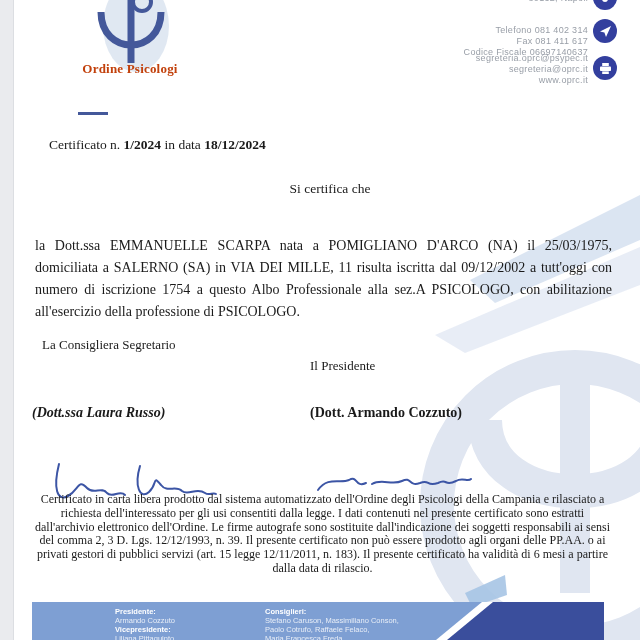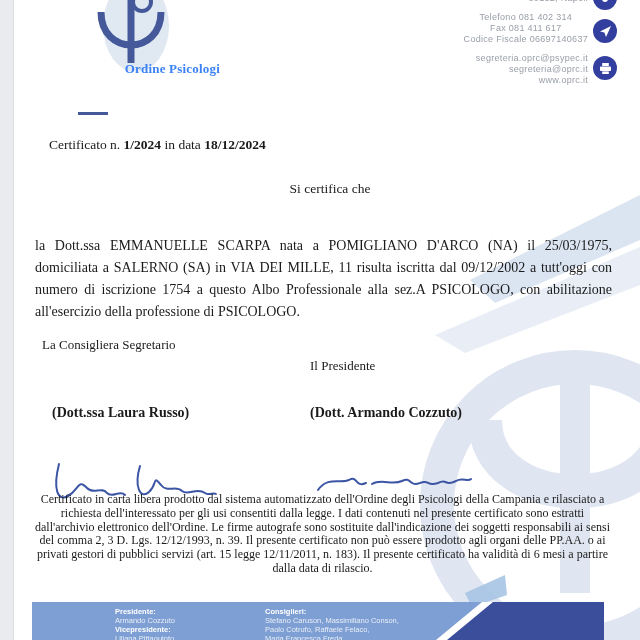--- a/index.html
+++ b/index.html
@@ -5,21 +5,21 @@
   html,body{margin:0;padding:0;}
   #page{position:relative;width:640px;height:640px;background:#ffffff;overflow:hidden;
         font-family:"Liberation Serif", serif;color:#1a1a1a;}
   .abs{position:absolute;}
   
   #scan-edge{left:0;top:0;width:13px;height:640px;background:#eaebee;border-right:1px solid #dcdee2;}
   
   #watermark{right:0;top:185px;width:370px;height:455px;pointer-events:none;}
   
   #logo-mark{left:72px;top:-32px;width:120px;height:150px;}
-  #logo-text{left:40px;top:61px;width:180px;text-align:right;color:#3b82f6;
+  #logo-text{left:40px;top:61px;width:180px;text-align:center;color:#c2410c;
              font-size:13px;line-height:15px;font-weight:600;letter-spacing:.2px;}
   #logo-dash{left:78px;top:112px;width:30px;height:3px;background:#44589a;}
   
   .contact{right:52px;text-align:right;font-family:"Liberation Sans",sans-serif;
            font-size:9px;line-height:11px;color:#989ea7;letter-spacing:.3px;}
   .cicon{position:absolute;left:593px;width:24px;height:24px;border-radius:50%;
          background:#333f9e;display:flex;align-items:center;justify-content:center;}
   #cert-line{left:49px;top:137px;font-size:13.5px;}
   #attestation{left:0;top:181px;width:660px;text-align:center;font-size:13.5px;}
   #body-par{left:35px;top:210px;width:577px;font-size:14px;line-height:22px;text-align:justify;margin-top:25px;}
@@ -63,21 +63,21 @@
   </div>
   <div class="abs" id="logo-dash"></div>
 
   <div class="abs contact" style="top:-7px;">80132, Napoli</div>
   <div class="abs cicon" style="top:-14px;">
     <svg width="12" height="12" viewBox="0 0 12 12">
         <circle cx="6" cy="7" r="3" fill="#ffffff"></circle>
       </svg>
   </div>
 
-  <div class="abs contact" style="top:12px;text-align:center;">
+  <div class="abs contact" style="top:25px;">
     <div>Telefono 081 402 314</div>
     <div>Fax 081 411 617</div>
     <div>Codice Fiscale 06697140637</div>
   </div>
   <div class="abs cicon" style="top:19px;">
     <svg width="13" height="13" viewBox="0 0 13 13">
       <polygon points="1,6.5 12,1 7,12 5.4,7.6" fill="#ffffff"></polygon>
     </svg>
   </div>
 
@@ -99,21 +99,21 @@
   </div>
 
   <div class="abs" id="attestation">Si certifica che</div>
 
   <div class="abs" id="body-par">la Dott.ssa EMMANUELLE SCARPA nata a POMIGLIANO D'ARCO (NA) il 25/03/1975, domiciliata a SALERNO (SA) in VIA DEI MILLE, 11 risulta iscritta dal 09/12/2002 a tutt'oggi con numero di iscrizione 1754 a questo Albo Professionale alla sez.A PSICOLOGO, con abilitazione all'esercizio della professione di PSICOLOGO.</div>
 
 
   <div class="abs role" style="left:42px;top:337px;">La Consigliera Segretario</div>
   <div class="abs role" style="left:310px;top:358px;">Il Presidente</div>
 
-  <div class="abs name" style="left:52px;top:405px;">(Dott.ssa Laura Russo)</div>
+  <div class="abs name" style="left:32px;top:405px;font-style:italic;">(Dott.ssa Laura Russo)</div>
   <div class="abs name" style="left:310px;top:405px;">(Dott. Armando Cozzuto)</div>
 
   <svg class="abs" style="left:45px;top:450px;" width="175" height="60" viewBox="0 0 175 60">
     <path class="sig" d="M14,14 C8,38 12,52 23,46 C34,40 33,28 42,38 C48,45 57,36 62,43 C67,49 75,39 80,45"></path>
     <path class="sig" d="M95,16 C89,36 95,50 104,42 C113,34 107,24 116,35 C122,43 131,35 137,41 C143,46 152,37 160,43 C164,46 168,42 171,44"></path>
   </svg>
   <svg class="abs" style="left:310px;top:460px;" width="165" height="45" viewBox="0 0 165 45">
     <path class="sig" d="M8,30 C18,16 30,24 39,20 C48,15 45,28 56,23"></path>
     <path class="sig" d="M62,24 C72,18 82,26 92,21 C102,16 98,27 110,23 C120,19 116,27 128,23 C138,18 134,27 146,21 C152,17 158,22 161,19"></path>
   </svg>

